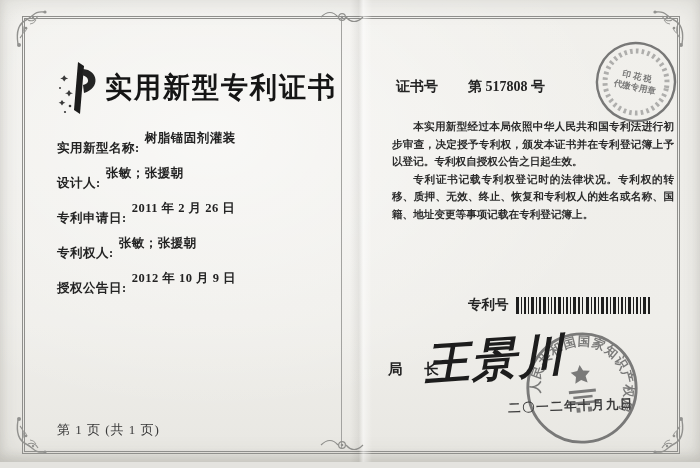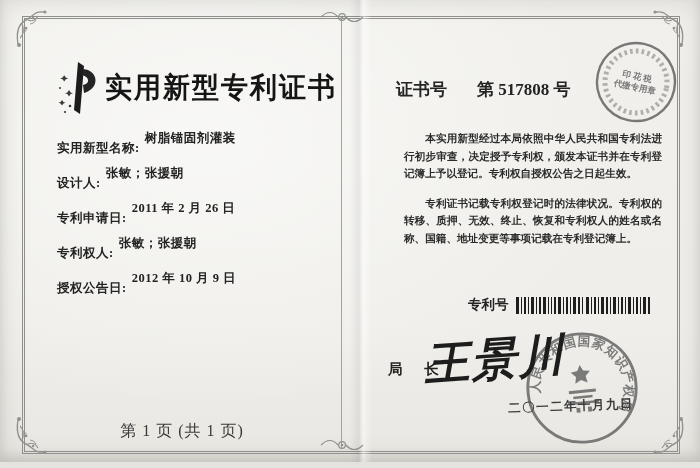--- a/index.html
+++ b/index.html
@@ -38,29 +38,29 @@
   .lp-header{position:absolute;left:0;top:60px;display:flex;align-items:center;}
   .logo{width:44px;height:56px;flex:0 0 auto;}
   .lp-title{
     margin:0 0 0 4px;font-size:27px;font-weight:900;color:#151515;
     letter-spacing:2px;white-space:nowrap;transform:scaleY(1.05);
   }
   .lp-fields{position:absolute;left:0;top:121px;width:288px;}
   .fieldrow{height:35px;display:flex;align-items:center;font-size:12.5px;font-weight:700;color:#232323;white-space:nowrap;}
   .fieldrow .lbl{letter-spacing:.5px;margin-top:20px;}
   .fieldrow .val{margin-left:5px;letter-spacing:.5px;}
-  .lp-footer{position:absolute;left:0;top:421px;width:250px;text-align:center;font-size:16px;color:#3a3a3a;letter-spacing:1px;}
+  .lp-footer{position:absolute;left:0;top:421px;width:250px;text-align:left;font-size:13px;color:#3a3a3a;letter-spacing:1px;}
   
   .page-right{position:absolute;left:388px;top:0;width:289px;height:100%;}
-  .certno{position:absolute;left:8px;top:78px;font-size:17px;font-weight:700;color:#242424;white-space:nowrap;}
+  .certno{position:absolute;left:8px;top:78px;font-size:14px;font-weight:700;color:#242424;white-space:nowrap;}
   .certno .gap{display:inline-block;width:30px;}
   .stamp{position:absolute;left:206px;top:40px;width:84px;height:84px;transform:rotate(12deg);opacity:.82;z-index:2;}
   .paras{position:absolute;left:4px;top:118px;width:282px;font-size:10.6px;line-height:17.5px;
          font-weight:600;color:#2b2b2b;text-align:justify;}
-  .paras p{margin:12px;text-indent:2em;}
+  .paras p{margin:0;text-indent:2em;}
   .patent-row{position:absolute;left:80px;top:296px;display:flex;align-items:center;z-index:1;}
   .patent-row .plabel{font-size:13.5px;font-weight:700;color:#242424;white-space:nowrap;}
   .patent-row svg{margin-left:7px;display:block;}
   .commish{position:absolute;left:0px;top:360px;font-size:14.5px;font-weight:700;letter-spacing:9px;color:#232323;z-index:3;}
   .signature{
     position:absolute;left:36px;top:330px;font-size:45px;font-style:italic;font-weight:700;
     color:#1d1d1d;transform:rotate(-4deg);letter-spacing:2px;z-index:3;white-space:nowrap;
     font-family:"DejaVu Serif",serif;
   }
   .bigseal{position:absolute;left:136px;top:330px;width:116px;height:116px;z-index:2;opacity:.8;}

